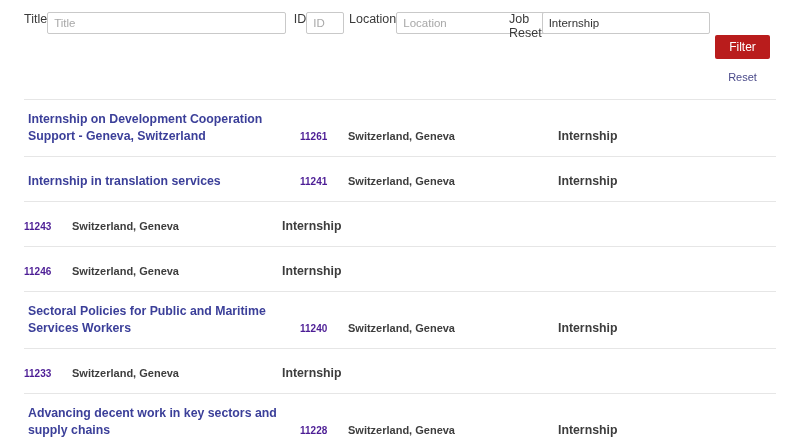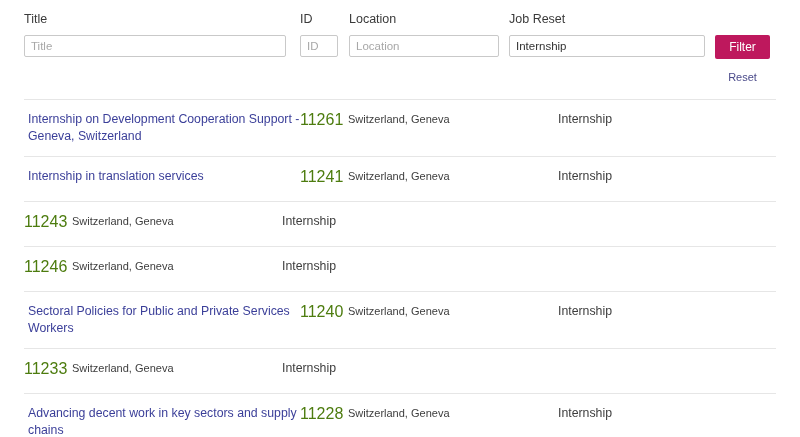--- a/index.html
+++ b/index.html
@@ -23,21 +23,21 @@
   }
 
   
   .filter-bar {
     display: flex;
     align-items: flex-start;
     padding-top: 12px;
   }
   .field {
     display: flex;
-    flex-direction: column;
+    flex-direction: row;
   }
   .field-label {
     font-size: 12.5px;
     color: #3a3a3a;
     margin-bottom: 9px;
     line-height: 14px;
   }
   .field input {
     box-sizing: border-box;
     height: 22px;
@@ -65,21 +65,21 @@
   .actions {
     margin-left: 10px;
     display: flex;
     flex-direction: column;
     align-items: center;
     padding-top: 23px;
   }
   .filter-button {
     width: 55px;
     height: 24px;
-    background: #be185d;
+    background: #b91c1c;
     color: #ffffff;
     border: none;
     border-radius: 2px;
     font-family: "Liberation Sans", sans-serif;
     font-size: 12px;
     cursor: pointer;
     line-height: 24px;
     padding: 0;
   }
   .reset-link {
@@ -90,39 +90,40 @@
     cursor: pointer;
   }
 
   
   .results {
     margin-top: 16px;
     border-top: 1px solid #e6e6e6;
   }
   .row {
     display: flex;
-    align-items: flex-start;
+    align-items: flex-end;
     border-bottom: 1px solid #e6e6e6;
     padding: 11px 0 11px 0;
     min-height: 22px;
+    font-weight: bold;
   }
   .cell-title {
     width: 276px;
     padding-left: 4px;
     box-sizing: border-box;
     font-size: 12.3px;
     line-height: 17px;
     color: #3b3f99;
     cursor: pointer;
   }
   .cell-id {
     width: 48px;
-    font-size: 16px;
-    line-height: 17px;
-    color: #4d7c0f;
+    font-size: 10px;
+    line-height: 17px;
+    color: #4c1d95;
   }
   .cell-location {
     width: 210px;
     font-size: 11px;
     line-height: 17px;
     color: #3d3d3d;
   }
   .cell-jobtype {
     flex: 1;
     font-size: 12.3px;
@@ -181,21 +182,21 @@
         <div class="cell-id">11243</div>
         <div class="cell-location">Switzerland, Geneva</div>
         <div class="cell-jobtype">Internship</div>
       </div>
       <div class="row">
         <div class="cell-id">11246</div>
         <div class="cell-location">Switzerland, Geneva</div>
         <div class="cell-jobtype">Internship</div>
       </div>
       <div class="row">
-        <div class="cell-title">Sectoral Policies for Public and Private Services Workers</div>
+        <div class="cell-title">Sectoral Policies for Public and Maritime Services Workers</div>
         <div class="cell-id">11240</div>
         <div class="cell-location">Switzerland, Geneva</div>
         <div class="cell-jobtype">Internship</div>
       </div>
       <div class="row">
         <div class="cell-id">11233</div>
         <div class="cell-location">Switzerland, Geneva</div>
         <div class="cell-jobtype">Internship</div>
       </div>
       <div class="row">

